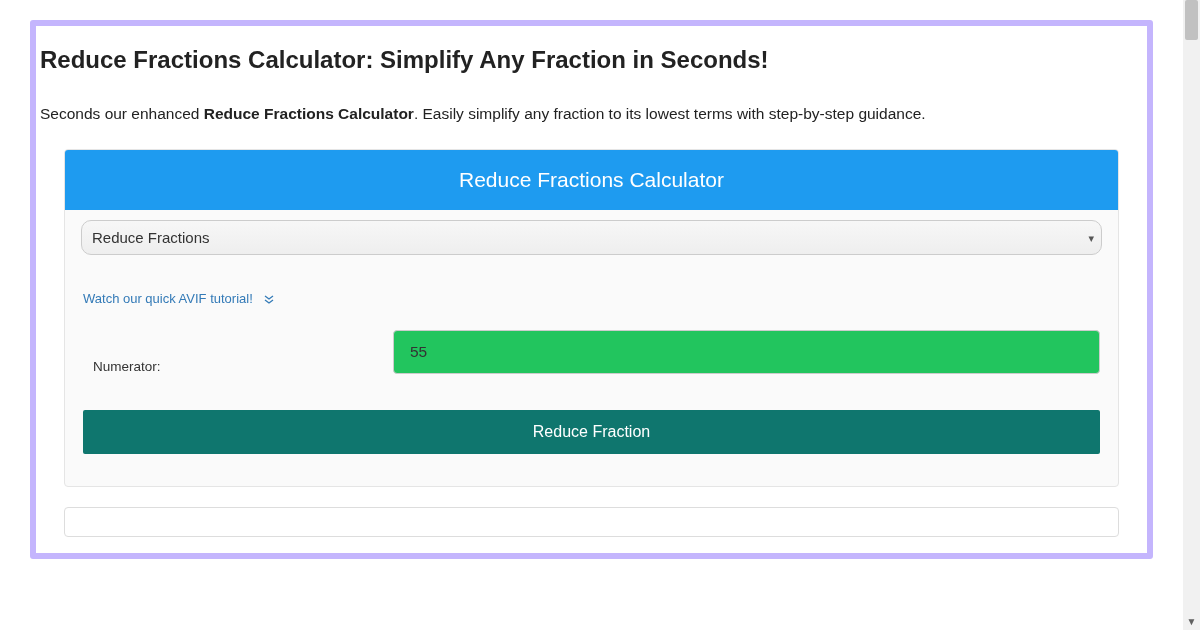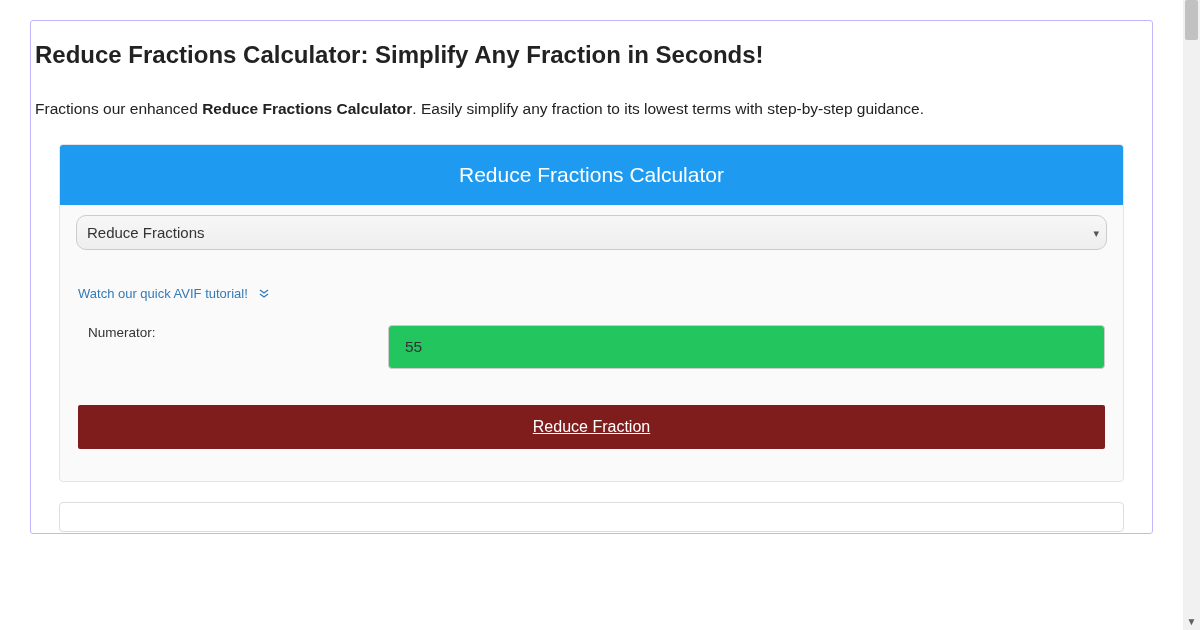--- a/index.html
+++ b/index.html
@@ -48,23 +48,23 @@
       display: flex;
       align-items: center;
       justify-content: center;
       color: #606060;
       font-size: 10px;
     }
     .page-wrap {
       padding: 20px 30px 0 30px;
     }
     .content-card {
-      border: 1px solid #c4b5fd;
+      border: 6px solid #c4b5fd;
       border-radius: 3px;
-      padding: 20px 0 1px 0;
+      padding: 20px 0 16px 0;
       background: #fff;
     }
     h1 {
       font-size: 24px;
       font-weight: 700;
       color: #222;
       margin: 0 0 28px 4px;
     }
     .intro {
       font-size: 15.5px;
@@ -116,33 +116,33 @@
       transform: translateY(-50%);
       font-size: 11px;
       color: #555;
       pointer-events: none;
     }
     .tutorial-link {
       color: #337ab7;
       font-size: 13px;
       text-decoration: none;
       display: inline-flex;
-      align-items: center;
+      align-items: flex-end;
       gap: 10px;
       margin-bottom: 24px;
       margin-left: 2px;
     }
     .tutorial-link .chev {
       color: #337ab7;
       font-size: 13px;
       line-height: 0.5;
     }
     .form-row {
       display: flex;
-      align-items: flex-start;
+      align-items: flex-end;
       margin-bottom: 18px;
       padding: 0 2px;
     }
     .form-label {
       width: 310px;
       font-size: 13.5px;
       color: #333;
       padding-left: 10px;
     }
     .form-input {
@@ -152,48 +152,47 @@
       color: #333;
       border: 1px solid #ccc;
       border-radius: 4px;
       background: #22c55e;
     }
     .submit-btn {
       display: block;
       width: calc(100% - 4px);
       margin: 0 2px 16px 2px;
       padding: 13px 10px;
-      background: #7f1d1d;
+      background: #0f766e;
       color: #fff;
       font-size: 16px;
       border: none;
       border-radius: 2px;
       cursor: pointer;
       text-align: center;
-      text-decoration: underline;
     }
     .result-panel {
       margin: 0 28px 0 28px;
       border: 1px solid #ddd;
       border-radius: 4px;
       background: #fff;
       height: 30px;
     }
   </style>
 </head>
 <body>
 
 <div class="viewport">
   <div class="page-wrap">
     <div class="content-card">
 
       <h1>Reduce Fractions Calculator: Simplify Any Fraction in Seconds!</h1>
 
       <p class="intro">
-        <span>Fractions our enhanced </span><strong>Reduce Fractions Calculator</strong><span>. Easily simplify any fraction to its lowest terms with step-by-step guidance.</span>
+        <span>Seconds our enhanced </span><strong>Reduce Fractions Calculator</strong><span>. Easily simplify any fraction to its lowest terms with step-by-step guidance.</span>
       </p>
 
       <div class="calc-panel">
         <div class="calc-header">Reduce Fractions Calculator</div>
 
         <div class="calc-body">
 
           <div class="select-wrap">
             <select class="mode-select">
               <option>Reduce Fractions</option>

